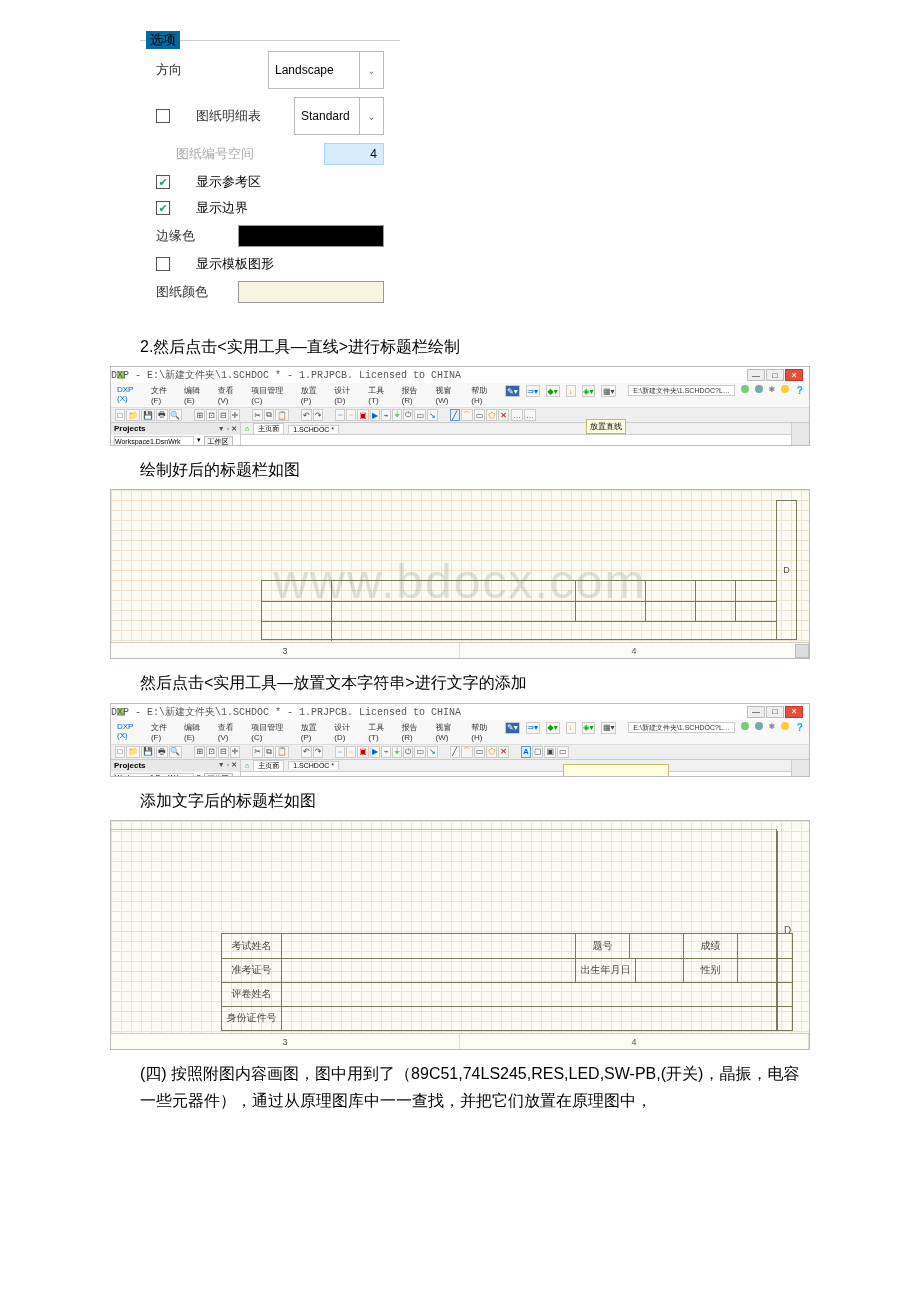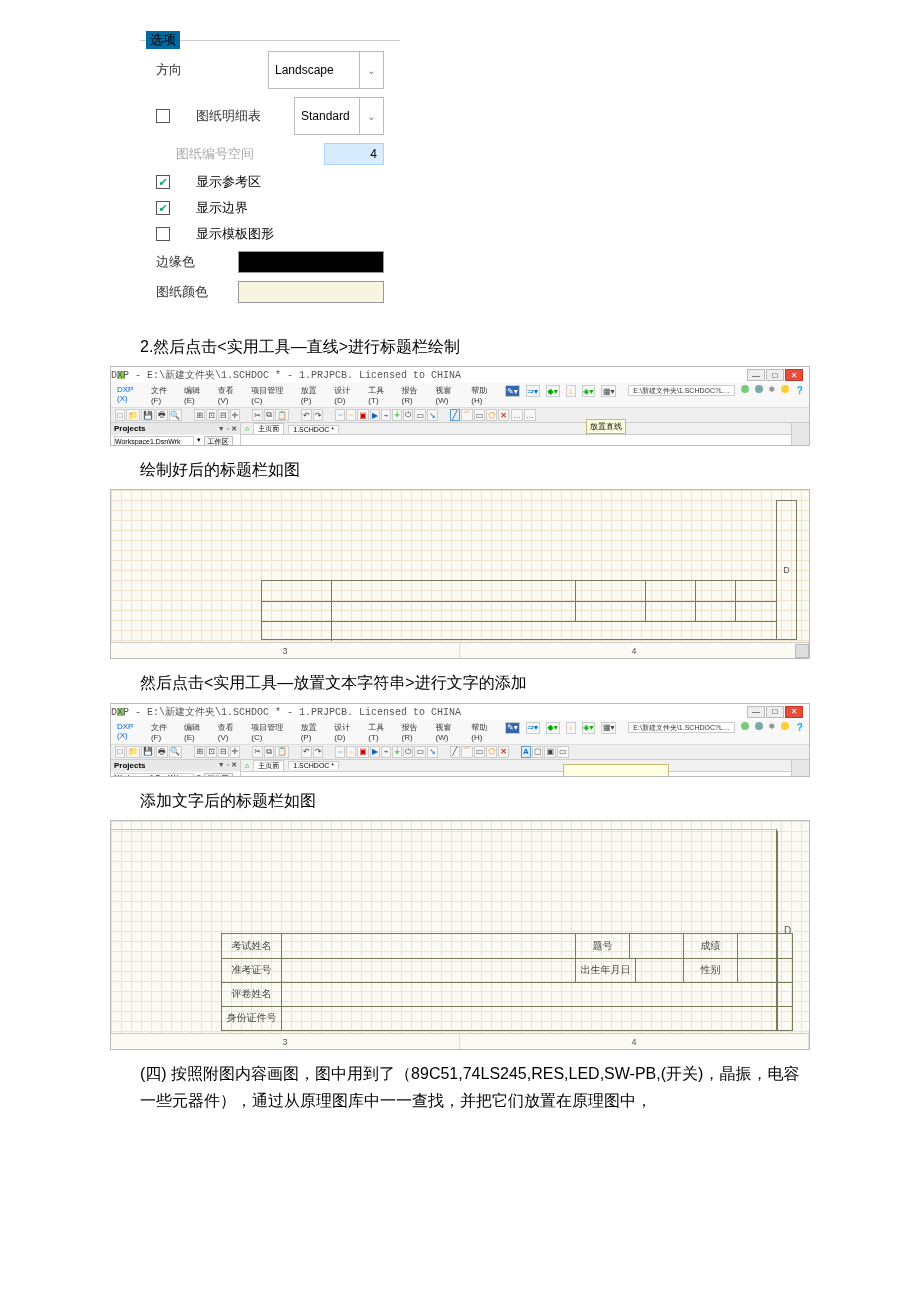--- a/index.html
+++ b/index.html
@@ -320,27 +320,27 @@
 
     <div class="opt-row">
       <span class="cb">✔</span>
       <span>显示参考区</span>
     </div>
     <div class="opt-row">
       <span class="cb">✔</span>
       <span>显示边界</span>
     </div>
     <div class="opt-row">
+      <span class="opt-label" style="width:60px">边缘色</span>
+      <div class="swatch black"></div>
+    </div>
+
+    <div class="opt-row">
       <span class="cb"></span>
       <span>显示模板图形</span>
-    </div>
-
-    <div class="opt-row">
-      <span class="opt-label" style="width:60px">边缘色</span>
-      <div class="swatch black"></div>
     </div>
     <div class="opt-row">
       <span class="opt-label" style="width:60px">图纸颜色</span>
       <div class="swatch cream"></div>
     </div>
   </div>
 
   <p class="para">2.然后点击&lt;实用工具—直线&gt;进行标题栏绘制</p>
 
   <div class="shot" style="height:80px">
@@ -438,20 +438,21 @@
         </div>
       </div>
       <div class="right-strip"></div>
     </div>
     <div class="tooltip1">放置直线</div>
   </div>
 
   <p class="para">绘制好后的标题栏如图</p>
 
   <div class="gridshot">
+    <div class="watermark">www.bdocx.com</div>
     <div class="tb-border"></div>
     <div class="tb-right-col">D</div>
     <div class="tb-inner">
       <div class="row">
           <div class="cell cell-l"></div>
           <div class="cell cell-v"></div>
           <div class="cell cell-l"></div>
           <div class="cell cell-v" style="flex:0 0 50px"></div>
           <div class="cell cell-l" style="flex:0 0 40px"></div>
           <div class="cell cell-v" style="flex:0 0 40px"></div>

